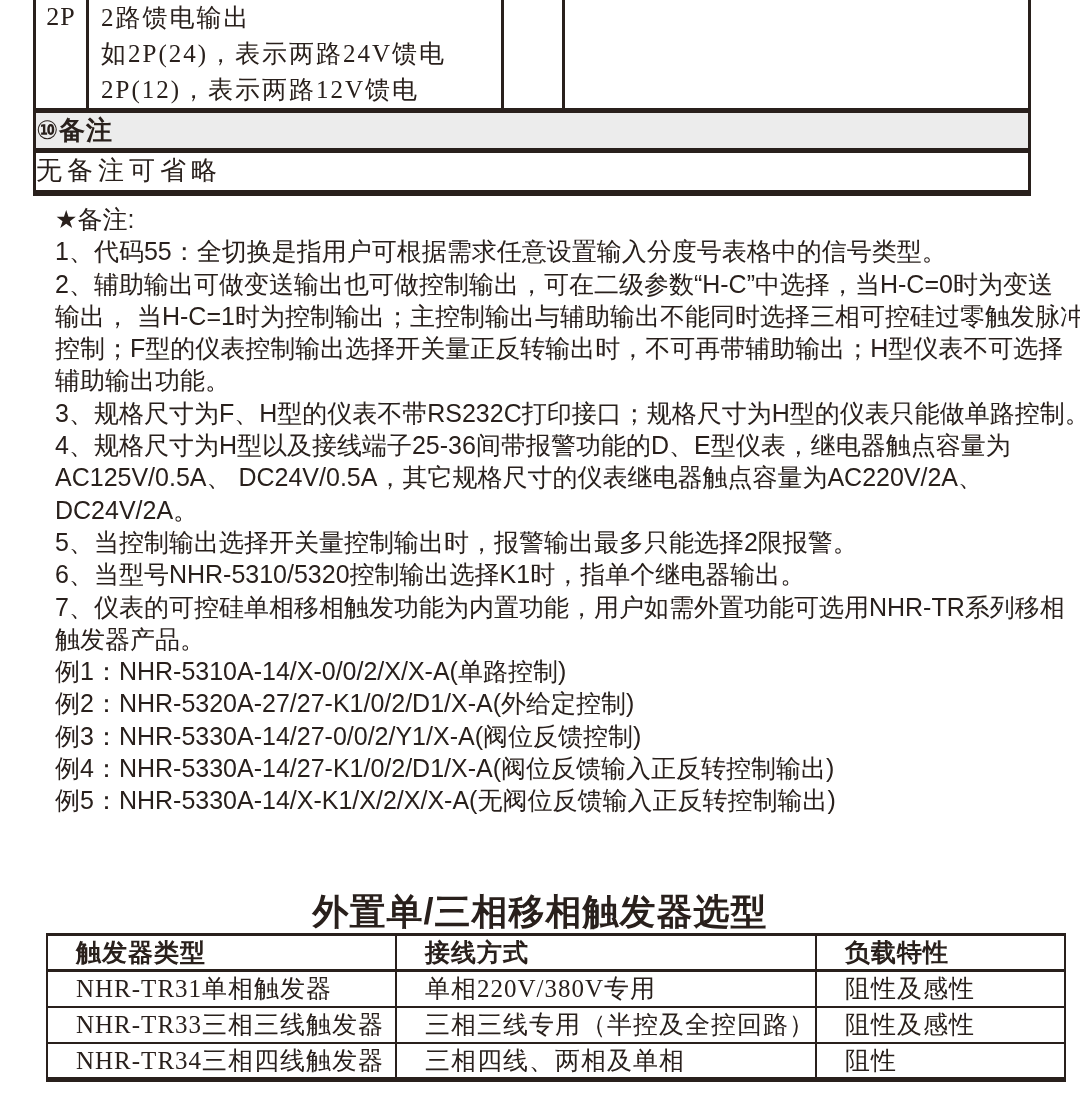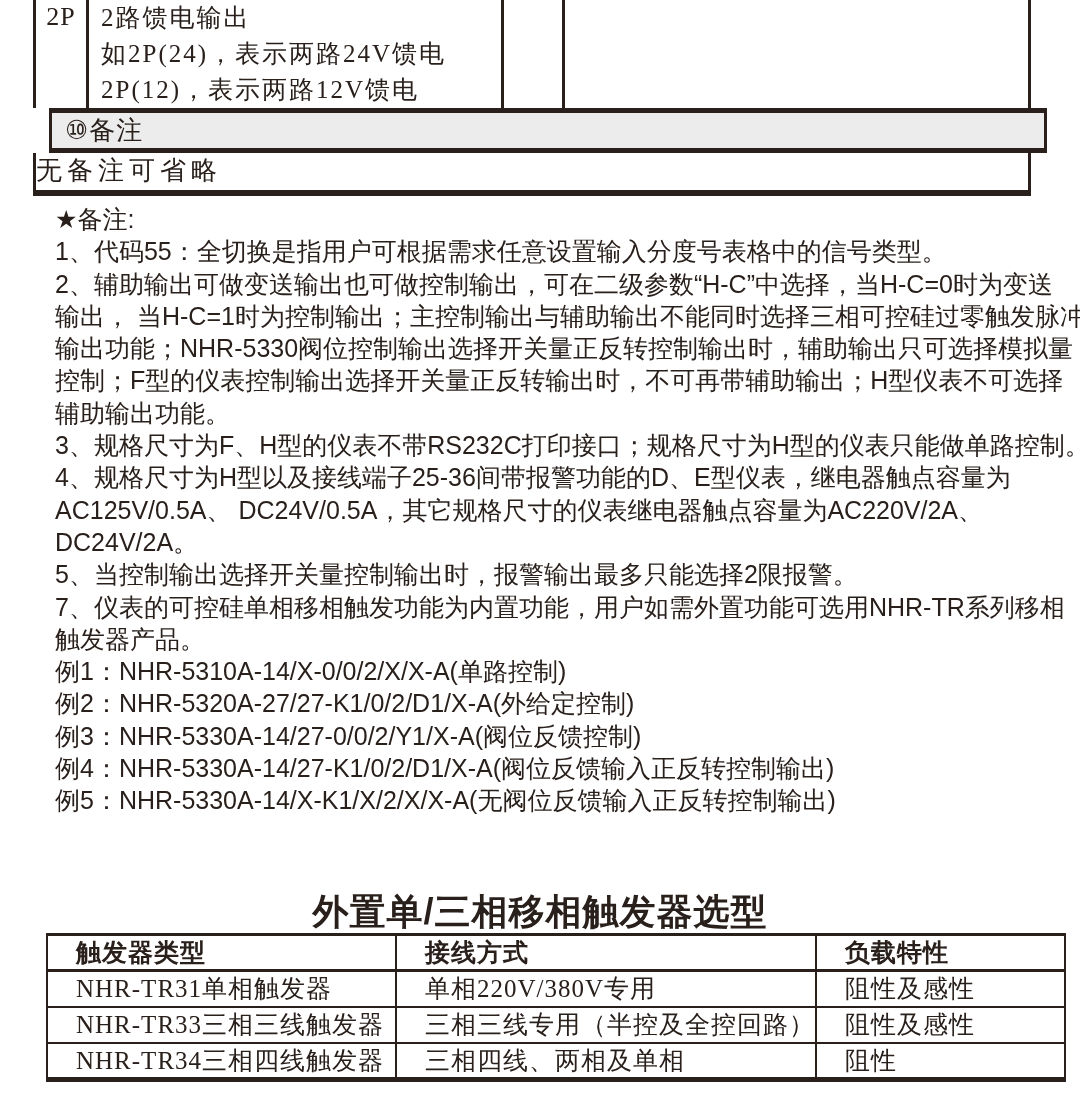--- a/index.html
+++ b/index.html
@@ -27,26 +27,26 @@
     font-size: 26px; letter-spacing: 1px;
   }
   .desc-cell {
     position: absolute; left: 101px; top: 0px; width: 400px;
     font-family: "Liberation Serif", "DejaVu Serif", serif;
     font-size: 25px; line-height: 36px; letter-spacing: 2px;
     white-space: nowrap;
   }
   
   .remark-header {
-    position: absolute; left: 49px; top: 108px; width: 998px; height: 45px;
+    position: absolute; left: 33px; top: 108px; width: 998px; height: 45px;
     box-sizing: border-box; background: #ececec;
     border-top: 5px solid #29201c; border-bottom: 5px solid #29201c;
     border-left: 3px solid #29201c; border-right: 3px solid #29201c;
-    font-weight: normal; font-size: 26px; line-height: 34px;
-    padding-left: 13px; letter-spacing: 1px;
+    font-weight: bold; font-size: 26px; line-height: 34px;
+    letter-spacing: 1px;
   }
   .remark-body {
     position: absolute; left: 33px; top: 153px; width: 998px; height: 43px;
     box-sizing: border-box; background: #ffffff;
     border-bottom: 6px solid #29201c;
     border-left: 3px solid #29201c; border-right: 3px solid #29201c;
     font-family: "Liberation Serif", "DejaVu Serif", serif;
     font-size: 26px; line-height: 36px; letter-spacing: 5px;
     padding-left: 0;
   }
@@ -107,28 +107,28 @@
   </div>
 
   <div class="remark-header">⑩备注</div>
   <div class="remark-body">无备注可省略</div>
 
   <div class="notes">
     <div class="note-line">★备注:</div>
     <div class="note-line">1、代码55：全切换是指用户可根据需求任意设置输入分度号表格中的信号类型。</div>
     <div class="note-line">2、辅助输出可做变送输出也可做控制输出，可在二级参数“H-C”中选择，当H-C=0时为变送</div>
     <div class="note-line">输出， 当H-C=1时为控制输出；主控制输出与辅助输出不能同时选择三相可控硅过零触发脉冲</div>
-    <div class="note-line">输出功能；NHR-5330阀位控制输出选择开关量正反转控制输出时，辅助输出只可选择模拟量</div>
     <div class="note-line">控制；F型的仪表控制输出选择开关量正反转输出时，不可再带辅助输出；H型仪表不可选择</div>
     <div class="note-line">辅助输出功能。</div>
     <div class="note-line">3、规格尺寸为F、H型的仪表不带RS232C打印接口；规格尺寸为H型的仪表只能做单路控制。</div>
     <div class="note-line">4、规格尺寸为H型以及接线端子25-36间带报警功能的D、E型仪表，继电器触点容量为</div>
     <div class="note-line">AC125V/0.5A、 DC24V/0.5A，其它规格尺寸的仪表继电器触点容量为AC220V/2A、</div>
     <div class="note-line">DC24V/2A。</div>
     <div class="note-line">5、当控制输出选择开关量控制输出时，报警输出最多只能选择2限报警。</div>
+    <div class="note-line">6、当型号NHR-5310/5320控制输出选择K1时，指单个继电器输出。</div>
     <div class="note-line">7、仪表的可控硅单相移相触发功能为内置功能，用户如需外置功能可选用NHR-TR系列移相</div>
     <div class="note-line">触发器产品。</div>
     <div class="note-line">例1：NHR-5310A-14/X-0/0/2/X/X-A(单路控制)</div>
     <div class="note-line">例2：NHR-5320A-27/27-K1/0/2/D1/X-A(外给定控制)</div>
     <div class="note-line">例3：NHR-5330A-14/27-0/0/2/Y1/X-A(阀位反馈控制)</div>
     <div class="note-line">例4：NHR-5330A-14/27-K1/0/2/D1/X-A(阀位反馈输入正反转控制输出)</div>
     <div class="note-line">例5：NHR-5330A-14/X-K1/X/2/X/X-A(无阀位反馈输入正反转控制输出)</div>
   </div>
 
   <div class="trigger-title">外置单/三相移相触发器选型</div>

